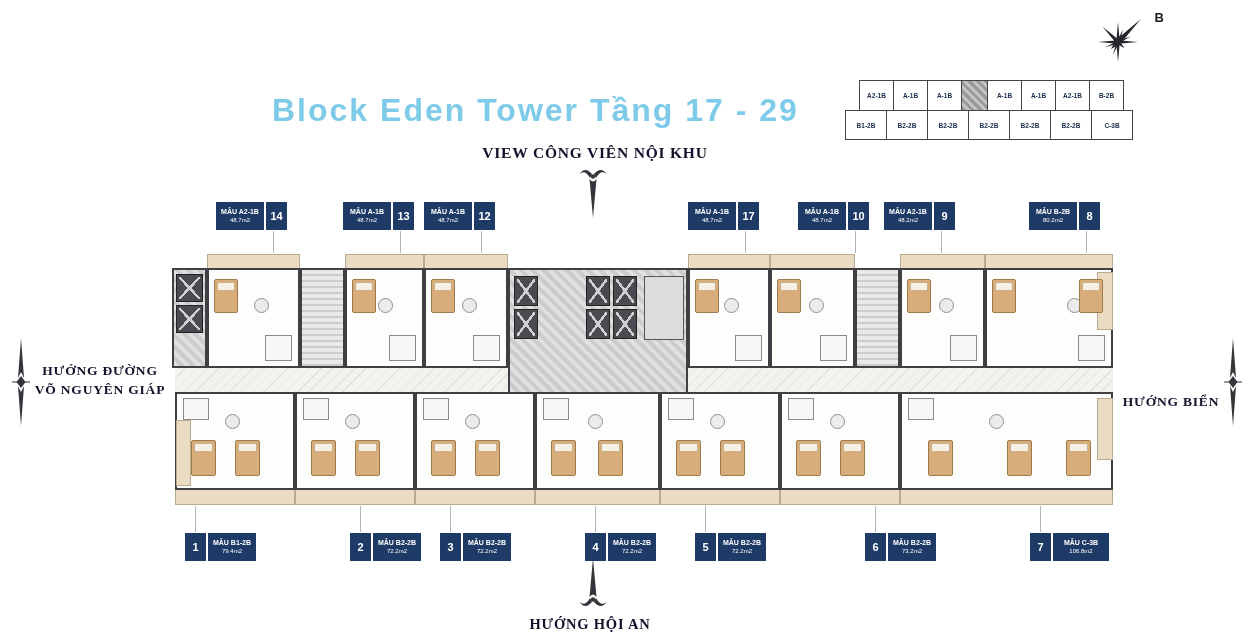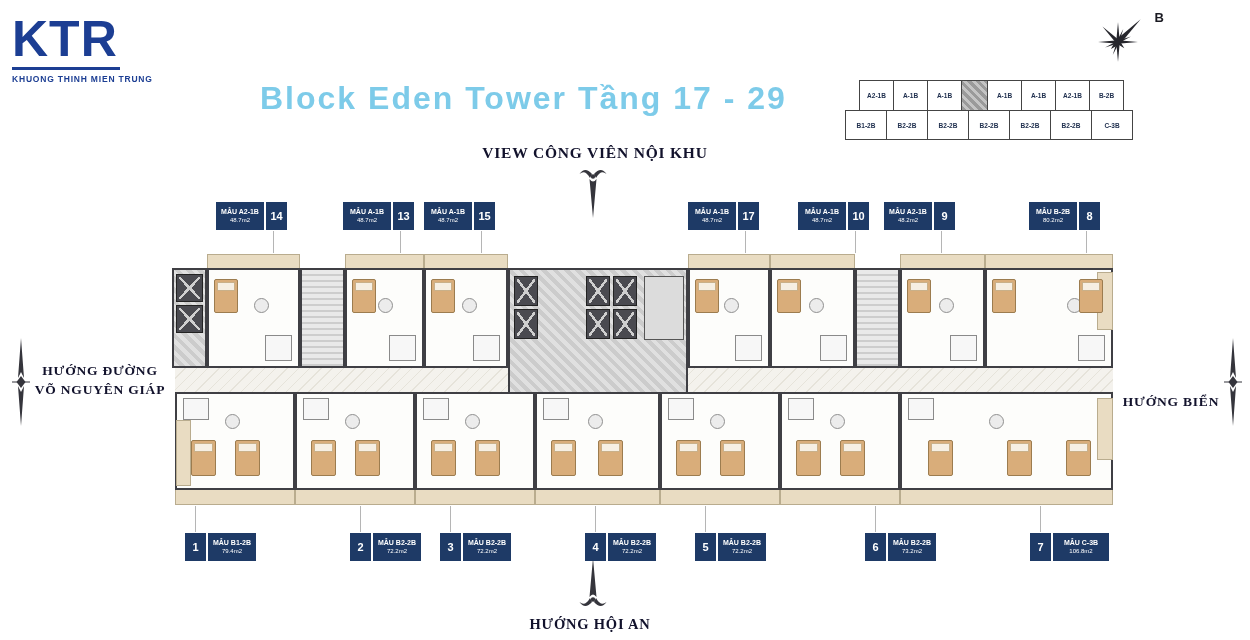--- a/index.html
+++ b/index.html
@@ -6,21 +6,21 @@
   .canvas{position:relative;width:1250px;height:640px;background:#ffffff;overflow:hidden;
           font-family:"Liberation Sans",sans-serif;}
 
   
   .logo{position:absolute;left:12px;top:14px;}
   .logo-ktr{display:inline-block;font-size:50px;font-weight:800;color:#1c3e93;
             letter-spacing:1px;line-height:1;border-bottom:3px solid #1c3e93;padding:0 2px 3px 0;}
   .logo-sub{margin-top:4px;font-size:8.5px;font-weight:700;color:#1c3e93;letter-spacing:0.8px;}
 
   
-  .title{position:absolute;left:258px;top:78px;margin:2px;font-size:32px;font-weight:700;
+  .title{position:absolute;left:258px;top:78px;margin:14px;font-size:32px;font-weight:700;
          color:#7dcbe9;letter-spacing:2px;white-space:nowrap;}
 
   
   .dir{position:absolute;font-family:"Liberation Serif",serif;font-weight:700;color:#12122c;
        text-align:center;letter-spacing:0.8px;}
   .dir-top{left:430px;top:144px;width:330px;font-size:15.5px;}
   .dir-left{left:34px;top:362px;width:132px;font-size:13.5px;line-height:1.4;}
   .dir-right{left:1122px;top:374px;width:98px;font-size:13.5px;margin-top:20px;}
   .dir-bottom{left:495px;top:616px;width:190px;font-size:14.5px;}
 
@@ -92,24 +92,20 @@
       </g>
       <g id="orn-vert">
         <path d="M13 0 L16 40 L13 34 L10 40 Z" fill="#35353c"></path>
         <path d="M13 88 L16 48 L13 54 L10 48 Z" fill="#35353c"></path>
         <path d="M13 38 L17.5 44 L13 50 L8.5 44 Z" fill="#35353c"></path>
         <rect x="4" y="43.5" width="18" height="1" fill="#35353c"></rect>
       </g>
     </defs>
   </svg>
 
-  <div class="logo">
-    <div class="logo-ktr">KTR</div>
-    <div class="logo-sub">KHUONG THINH MIEN TRUNG</div>
-  </div>
 
   <h1 class="title">Block Eden Tower Tầng 17 - 29</h1>
 
   <div class="compass">
     <svg width="74" height="74" viewBox="0 0 74 74">
       <g fill="#26262c" transform="translate(34,40)">
         <polygon points="0,-32 3,0 0,10 -3,0" transform="rotate(45)"></polygon>
         <polygon points="0,-22 2.2,0 0,9 -2.2,0" transform="rotate(-45)"></polygon>
         <polygon points="0,-20 1.8,0 0,20 -1.8,0"></polygon>
         <polygon points="0,-20 1.8,0 0,20 -1.8,0" transform="rotate(90)"></polygon>
@@ -290,21 +286,21 @@
       <div class="co-model">MẪU A-1B</div>
       <div class="co-area">48.7m2</div>
     </div>
     <div class="co-num">13</div>
   </div>
   <div class="callout" style="left:424px">
     <div class="co-box">
       <div class="co-model">MẪU A-1B</div>
       <div class="co-area">48.7m2</div>
     </div>
-    <div class="co-num">15</div>
+    <div class="co-num">12</div>
   </div>
   <div class="callout" style="left:688px">
     <div class="co-box">
       <div class="co-model">MẪU A-1B</div>
       <div class="co-area">48.7m2</div>
     </div>
     <div class="co-num">17</div>
   </div>
   <div class="callout" style="left:798px">
     <div class="co-box">

